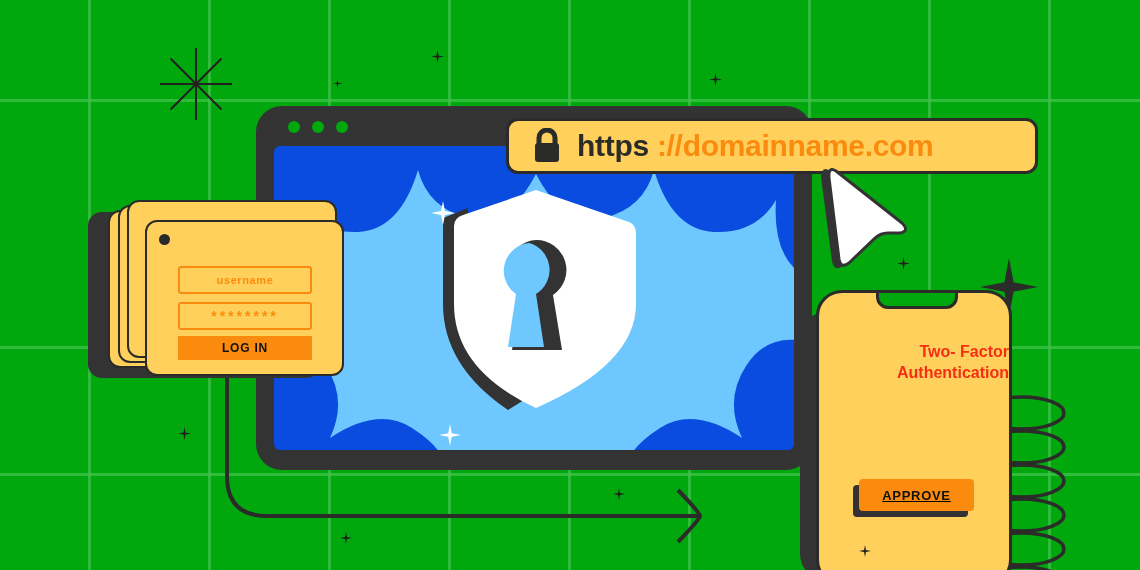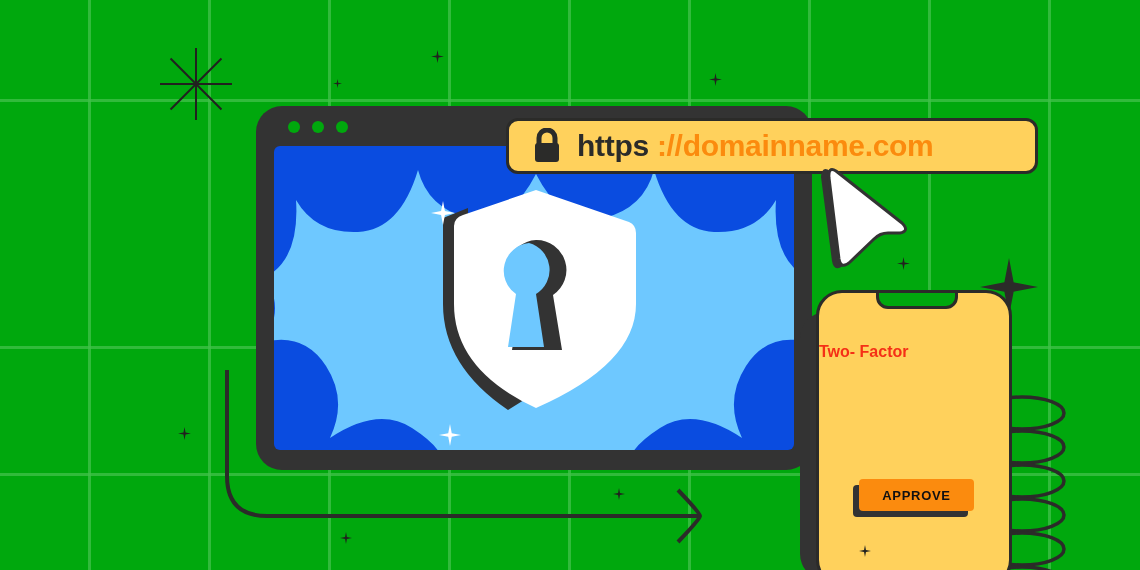--- a/index.html
+++ b/index.html
@@ -76,29 +76,29 @@
   .loginbtn span{color:#111;font-size:12px;font-weight:bold;letter-spacing:.8px;}
 
   
   .phonewrap{position:absolute;left:800px;top:290px;width:230px;height:290px;}
   .phoneshadow{position:absolute;left:0px;top:22px;width:185px;height:268px;
     background:#333333;border-radius:26px;}
   .phone{position:absolute;left:16px;top:0;width:190px;height:290px;
     background:#ffd15c;border:3px solid #2b2b29;border-radius:26px;overflow:hidden;}
   .notch{position:absolute;left:50%;top:-12px;margin-left:-38px;width:76px;height:22px;
     background:#00a80d;border:3px solid #2b2b29;border-radius:0 0 12px 12px;}
-  .p-title{position:absolute;left:0;right:0;top:48px;text-align:left;
+  .p-title{position:absolute;left:0;right:0;top:48px;text-align:right;
     color:#f52f16;font-size:16px;font-weight:bold;line-height:21px;}
   .p-code{position:absolute;left:0;right:0;top:112px;text-align:center;
     font-size:37px;font-weight:bold;color:#ffffff;letter-spacing:-.5px;
     text-shadow:3px 3px 0 #fb8b0e;}
   .approvewrap{position:absolute;left:40px;top:186px;width:115px;height:32px;}
   .approveshadow{position:absolute;left:-6px;top:6px;width:115px;height:32px;background:#333333;border-radius:4px;}
   .approvebtn{position:absolute;left:0;top:0;width:115px;height:32px;background:#fb8b0e;
-    border-radius:4px;display:flex;align-items:center;justify-content:center;}
+    border-radius:4px;display:flex;align-items:center;justify-content:center;text-decoration:underline;}
   .approvebtn span{color:#111;font-size:13px;font-weight:bold;letter-spacing:.7px;}
 
   .spiral{position:absolute;left:183px;top:110px;}
 </style>
 </head>
 <body>
 
 <div id="stage">
 
   <div class="grid">
@@ -217,27 +217,46 @@
       M 18 8
       Q 10 3 11 15
       L 21 96
       Q 23 107 32 99
       L 56 76
       Q 62 70 70 70
       L 82 70
       Q 92 68 84 60 Z"></path>
   </svg>
 
+  <div class="cardstack">
+    <div class="cardshadow"></div>
+    <div class="card c1"></div>
+    <div class="card c2"></div>
+    <div class="card c3"></div>
+    <div class="card c4">
+      <div class="reddot"></div>
+      <div class="field user">
+        <span>username</span>
+      </div>
+      <div class="field pass">
+        <span>********</span>
+      </div>
+      <div class="loginbtn">
+        <span>LOG IN</span>
+      </div>
+    </div>
+  </div>
 
   <div class="phonewrap">
     <div class="phoneshadow"></div>
     <div class="phone">
       <div class="notch"></div>
       <div class="p-title">
         <div>Two- Factor</div>
+        <div>Authentication</div>
       </div>
       <div class="approvewrap">
         <div class="approveshadow"></div>
         <div class="approvebtn">
           <span>APPROVE</span>
         </div>
       </div>
       <div class="spark4" style="left:40px;top:252px;width:12px;height:12px;"></div>
     </div>
   </div>

